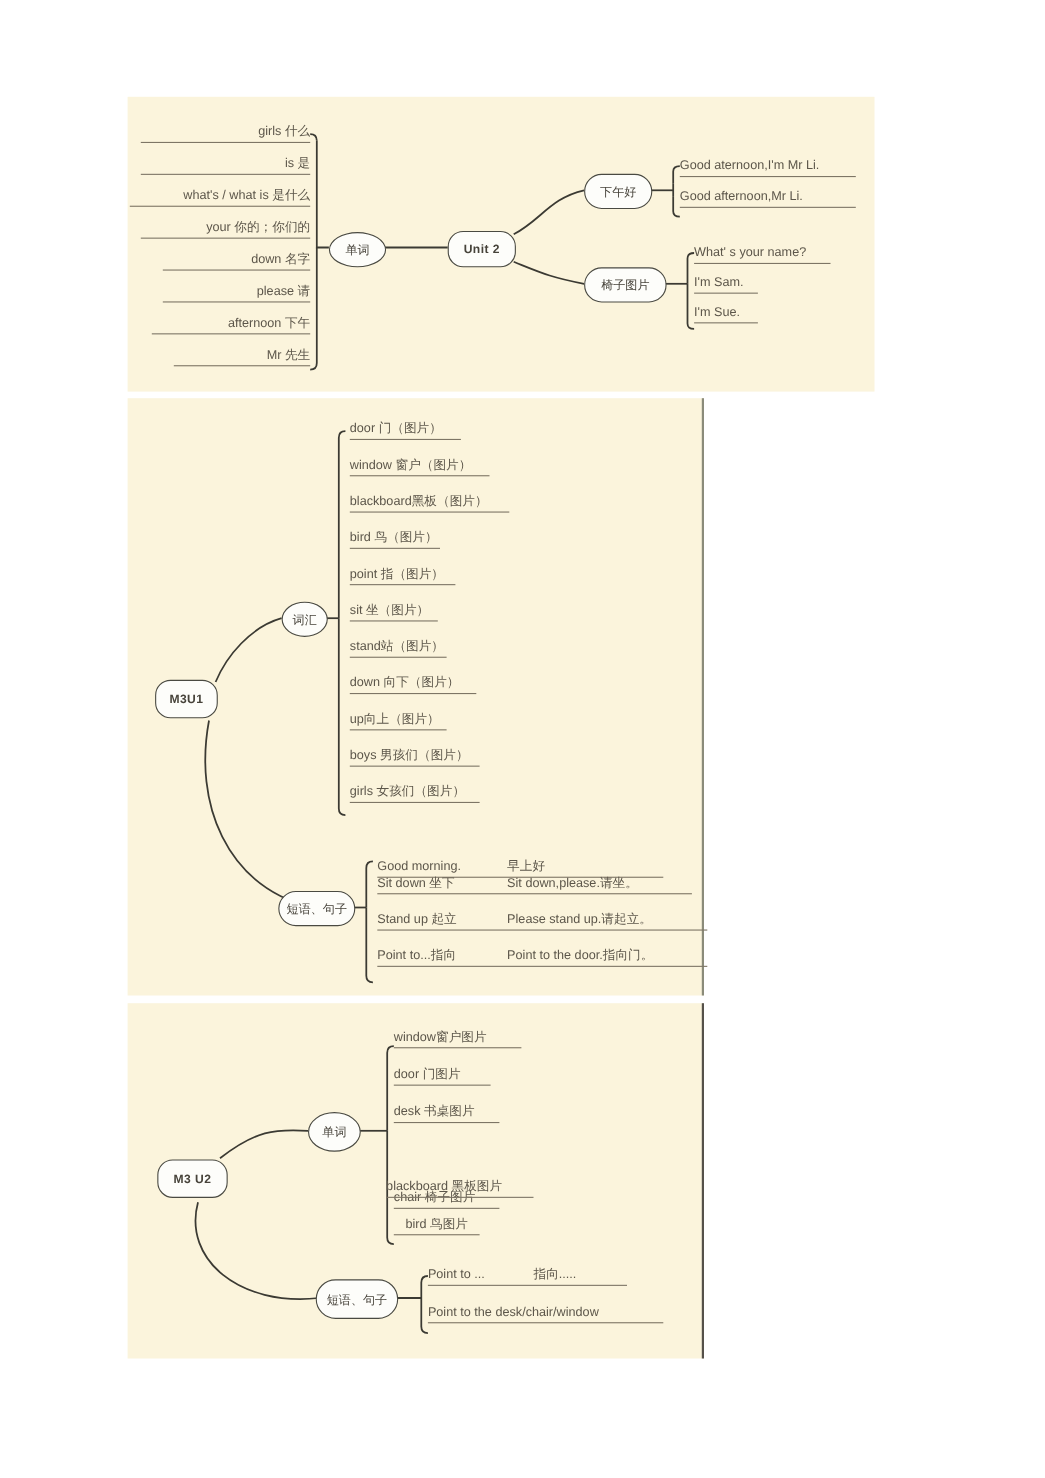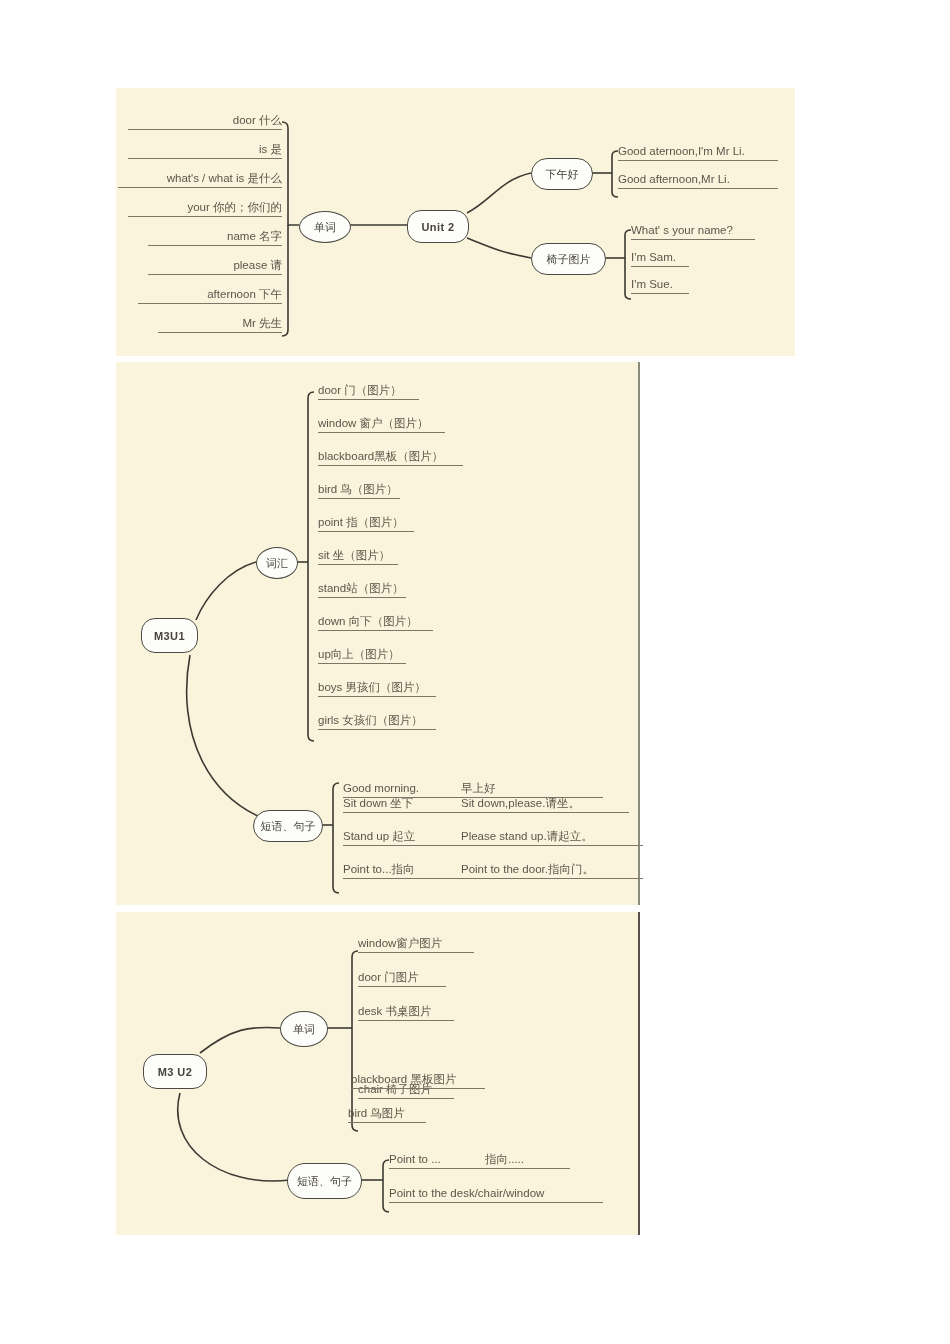--- a/index.html
+++ b/index.html
@@ -93,25 +93,25 @@
 </svg>
 
 <div class="rootnode" style="left:407px;top:210px;width:60px;height:31px;">Unit 2</div>
 
 <div class="ellipse" style="left:299px;top:211px;width:50px;height:30px;">单词</div>
 
 <div class="ellipse wide" style="left:531px;top:158px;width:60px;height:30px;">下午好</div>
 
 <div class="ellipse wide" style="left:531px;top:243px;width:73px;height:30px;">椅子图片</div>
 
-<div class="leaf right" style="left:128px;top:113px;width:154px;">door 什么</div>
+<div class="leaf right" style="left:128px;top:113px;width:154px;">girls 什么</div>
 <div class="leaf right" style="left:128px;top:142px;width:154px;">is 是</div>
 <div class="leaf right" style="left:118px;top:171px;width:164px;">what's / what is 是什么</div>
 <div class="leaf right" style="left:128px;top:200px;width:154px;">your 你的；你们的</div>
-<div class="leaf right" style="left:148px;top:229px;width:134px;">name 名字</div>
+<div class="leaf right" style="left:148px;top:229px;width:134px;">down 名字</div>
 <div class="leaf right" style="left:148px;top:258px;width:134px;">please 请</div>
 <div class="leaf right" style="left:138px;top:287px;width:144px;">afternoon 下午</div>
 <div class="leaf right" style="left:158px;top:316px;width:124px;">Mr 先生</div>
 
 <div class="leaf" style="left:618px;top:144px;width:160px;">Good aternoon,I'm Mr Li.</div>
 <div class="leaf" style="left:618px;top:172px;width:160px;">Good afternoon,Mr Li.</div>
 
 <div class="leaf" style="left:631px;top:223px;width:124px;">What' s your name?</div>
 <div class="leaf" style="left:631px;top:250px;width:58px;">I'm Sam.</div>
 <div class="leaf" style="left:631px;top:277px;width:58px;">I'm Sue.</div>
@@ -151,20 +151,20 @@
 
 <div class="ellipse" style="left:280px;top:1011px;width:46px;height:34px;">单词</div>
 
 <div class="ellipse wide" style="left:287px;top:1163px;width:73px;height:34px;">短语、句子</div>
 
 <div class="leaf" style="left:358px;top:936px;width:116px;">window窗户图片</div>
 <div class="leaf" style="left:358px;top:970px;width:88px;">door 门图片</div>
 <div class="leaf" style="left:358px;top:1004px;width:96px;">desk 书桌图片</div>
 <div class="leaf" style="left:358px;top:1038px;width:96px;margin-top:44px;">chair 椅子图片</div>
 <div class="leaf" style="left:351px;top:1072px;width:134px;">blackboard 黑板图片</div>
-<div class="leaf" style="left:348px;top:1106px;width:78px;">bird 鸟图片</div>
+<div class="leaf" style="left:358px;top:1106px;width:78px;text-align:center;">bird 鸟图片</div>
 
 <div class="leaf" style="left:389px;top:1152px;width:181px;">
   <span class="col2" style="width:96px">Point to ...</span><span class="col2">指向.....</span>
 </div>
 <div class="leaf" style="left:389px;top:1186px;width:214px;">
   <span class="col2">Point to the desk/chair/window</span>
 </div>
 
 </body></html>

